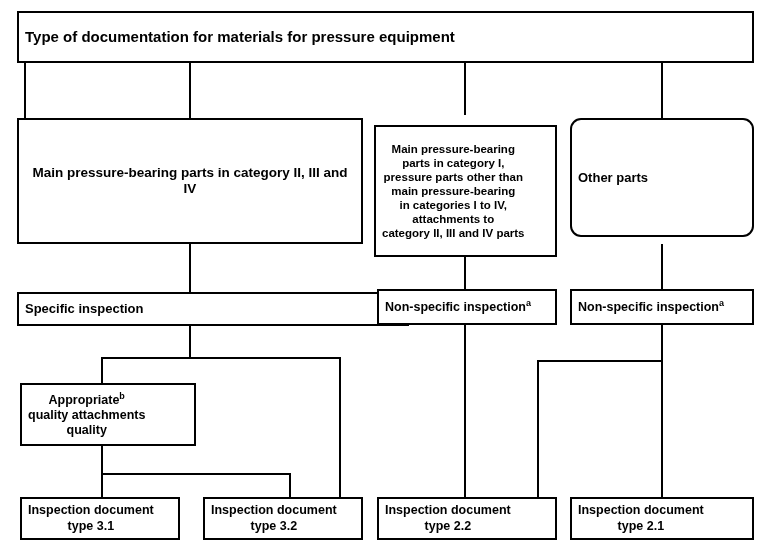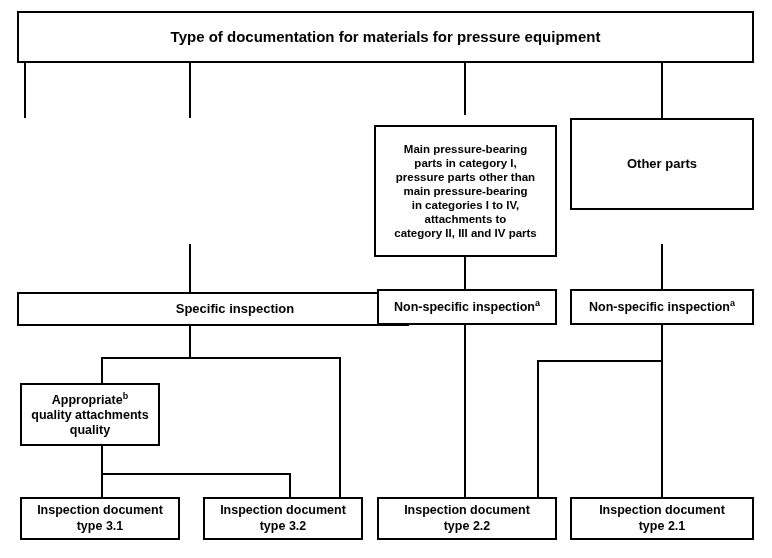--- a/index.html
+++ b/index.html
@@ -15,21 +15,21 @@
     font-family: "Liberation Sans", sans-serif;
     overflow: hidden;
   }
   .node {
     position: absolute;
     box-sizing: border-box;
     border: 2px solid #000000;
     background: #ffffff;
     display: flex;
     align-items: center;
-    justify-content: center;
+    justify-content: flex-start;
     text-align: center;
     font-weight: bold;
     color: #000000;
     z-index: 2;
   }
   .node .txt {
     padding: 0 6px;
     line-height: 1.22;
     white-space: pre-line;
   }
@@ -44,25 +44,25 @@
     background: #000000;
     z-index: 1;
   }
   .vline { width: 2px; }
   .hline { height: 2px; }
 
   
   #n-title        { left: 17px;  top: 11px;  width: 737px; height: 52px;  font-size: 15px; }
   #n-main-ii-iv   { left: 17px;  top: 118px; width: 346px; height: 126px; font-size: 13.5px; }
   #n-main-i       { left: 374px; top: 115px; width: 183px; height: 132px; font-size: 11.5px; margin-top: 10px; }
-  #n-other        { left: 570px; top: 118px; width: 184px; height: 92px; font-size: 13px; }
-  #n-specific     { left: 17px;  top: 292px; width: 392px; height: 34px;  font-size: 13px; padding-left: 44px; }
+  #n-other        { left: 570px; top: 118px; width: 184px; height: 119px; font-size: 13px; border-radius: 11px; }
+  #n-specific     { left: 17px;  top: 292px; width: 392px; height: 34px;  font-size: 13px; }
   #n-nonspec-22   { left: 377px; top: 289px; width: 180px; height: 36px;  font-size: 12.5px; }
   #n-nonspec-21   { left: 570px; top: 289px; width: 184px; height: 36px;  font-size: 12.5px; }
-  #n-qms          { left: 20px;  top: 383px; width: 140px; height: 63px;  font-size: 12.5px; }
+  #n-qms          { left: 20px;  top: 383px; width: 176px; height: 63px;  font-size: 12.5px; }
   #n-doc31        { left: 20px;  top: 497px; width: 160px; height: 43px;  font-size: 12.5px; }
   #n-doc32        { left: 203px; top: 497px; width: 160px; height: 43px;  font-size: 12.5px; }
   #n-doc22        { left: 377px; top: 497px; width: 180px; height: 43px;  font-size: 12.5px; }
   #n-doc21        { left: 570px; top: 497px; width: 184px; height: 43px;  font-size: 12.5px; }
 </style>
 </head>
 <body>
 
 <div id="canvas">
 
@@ -91,20 +91,23 @@
 
   <div class="conn vline" style="left:661px; top:325px; height:35px;"></div>
   <div class="conn hline" style="left:537px; top:360px; width:126px;"></div>
   <div class="conn vline" style="left:537px; top:360px; height:137px;"></div>
   <div class="conn vline" style="left:661px; top:360px; height:137px;"></div>
 
   <div class="node" id="n-title">
     <span class="txt">Type of documentation for materials for pressure equipment</span>
   </div>
 
+  <div class="node" id="n-main-ii-iv">
+    <span class="txt">Main pressure-bearing parts in category II, III and IV</span>
+  </div>
 
   <div class="node" id="n-main-i">
     <span class="txt">Main pressure-bearing
 parts in category I,
 pressure parts other than
 main pressure-bearing
 in categories I to IV,
 attachments to
 category II, III and IV parts</span>
   </div>

